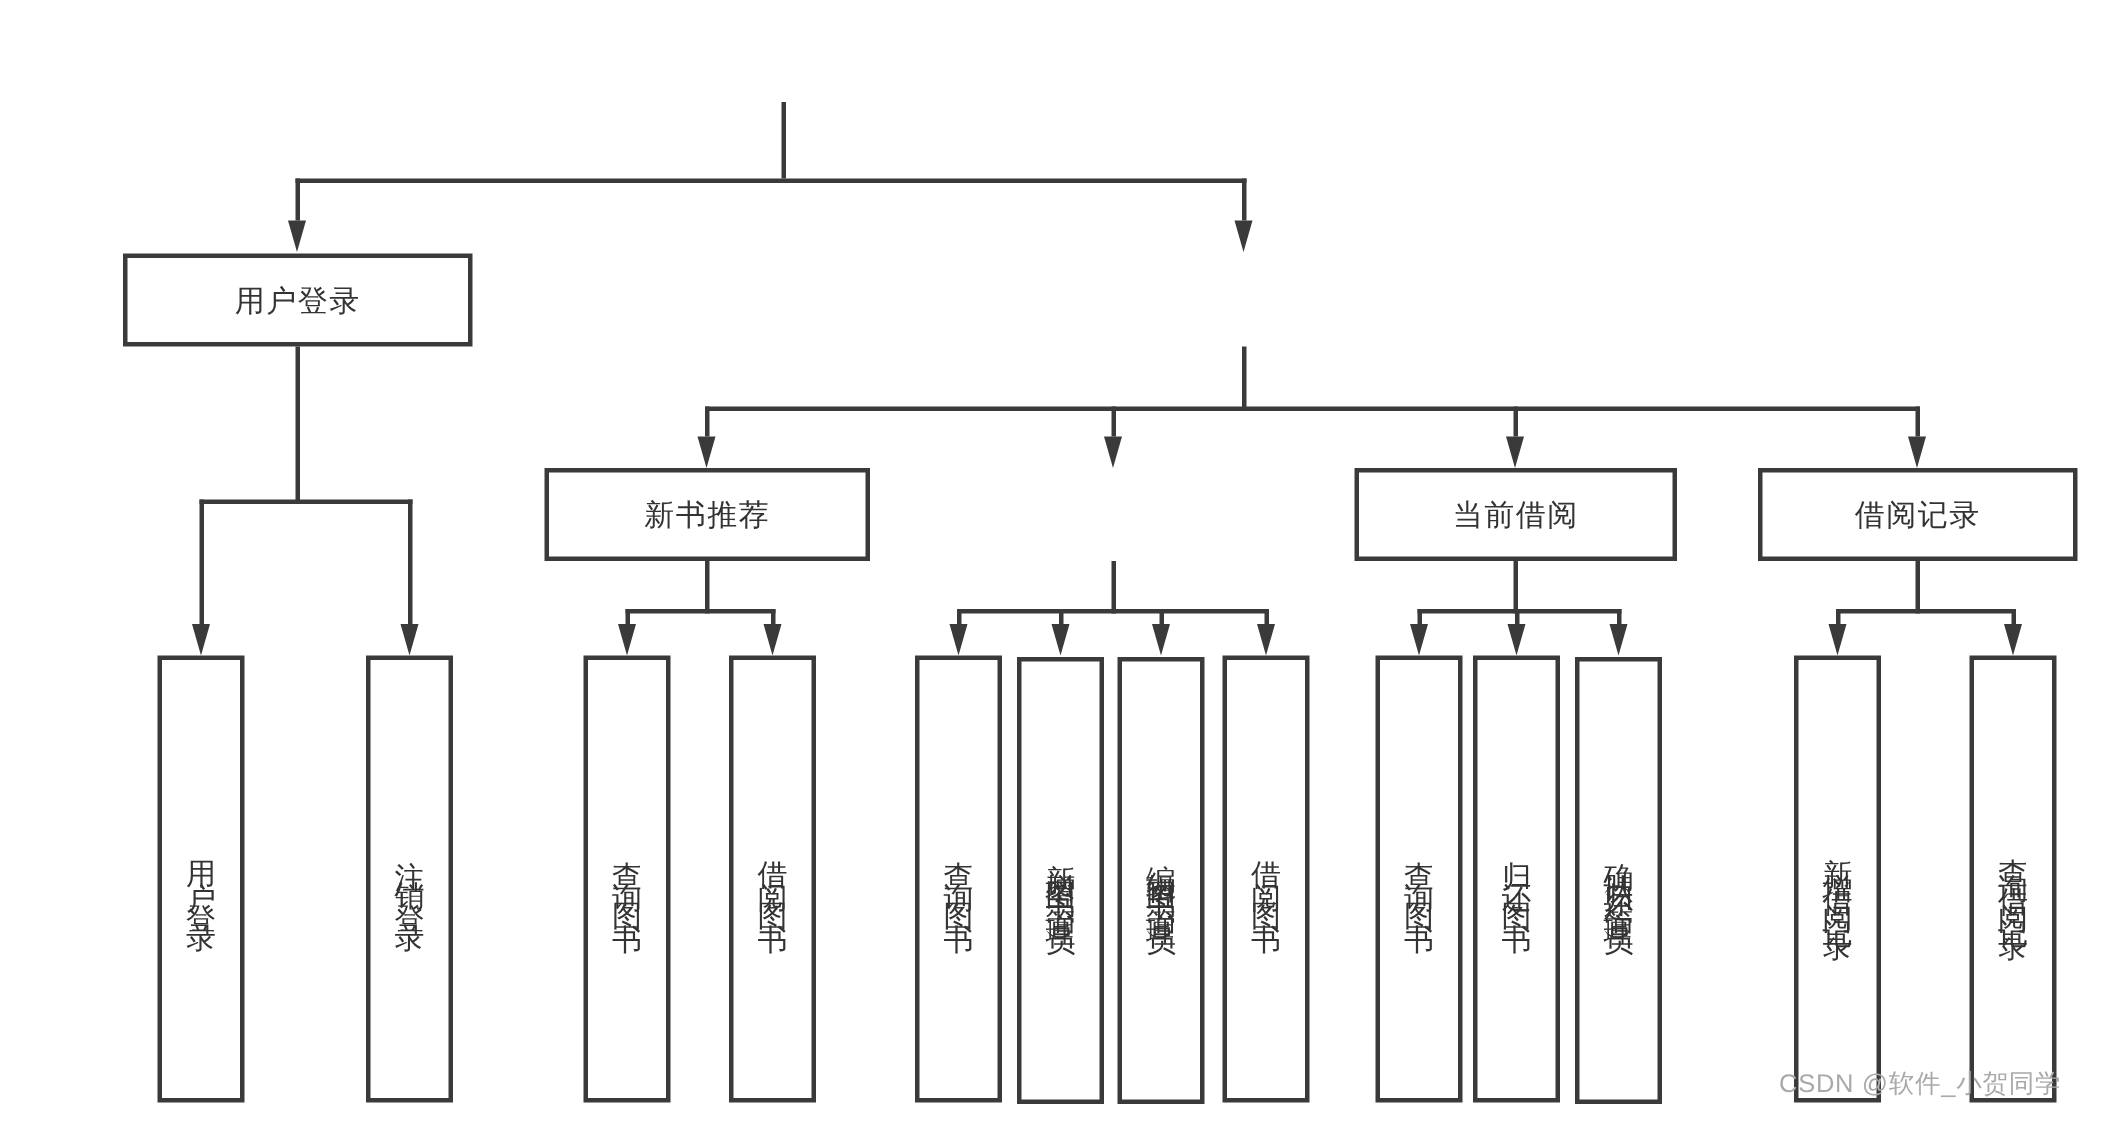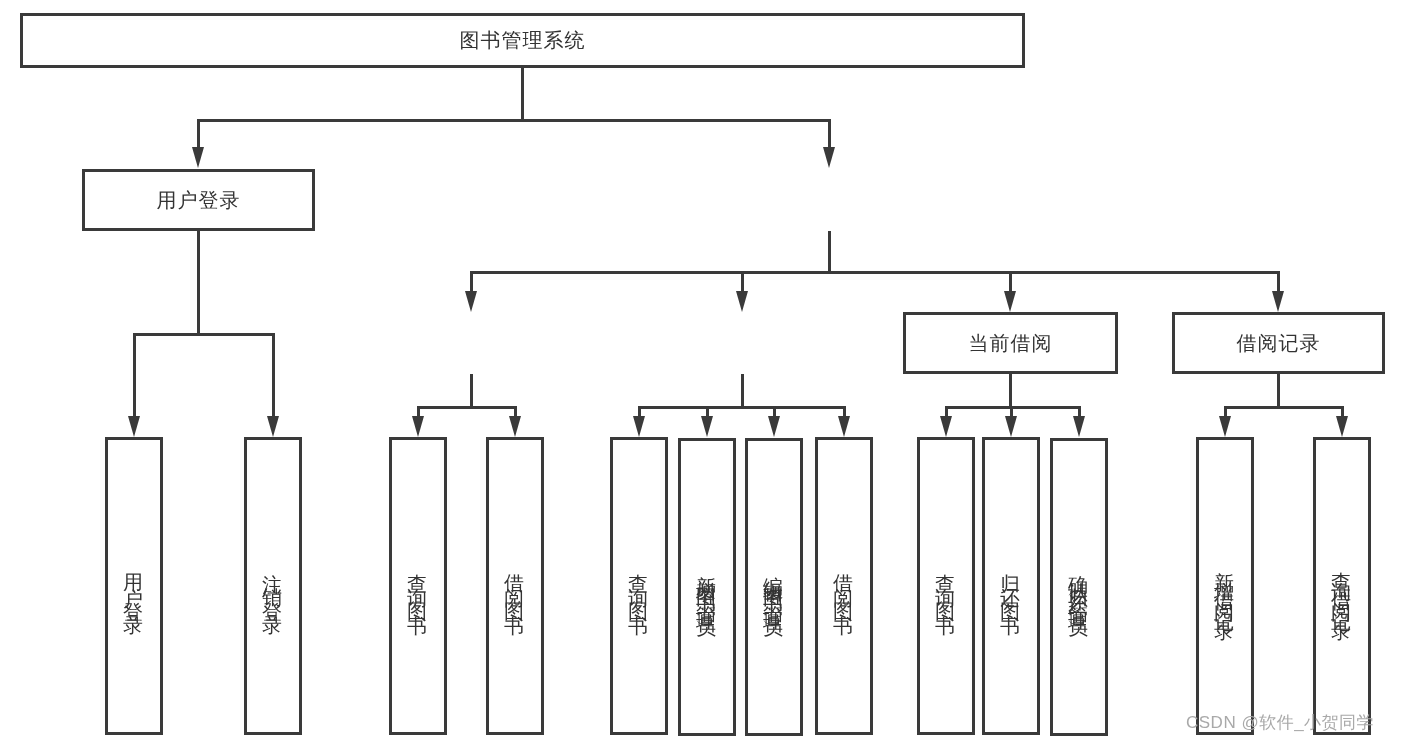--- a/index.html
+++ b/index.html
@@ -40,23 +40,20 @@
   .watermark{
     position:absolute;left:1186px;top:711px;z-index:5;
     font-size:17px;color:var(--watermark);letter-spacing:0.5px;white-space:nowrap;
   }
 </style>
 </head>
 <body>
 
 <div class="canvas">
 
-  <div class="hbox" style="left:20px;top:13px;width:1005px;height:55px;">
-    <span>图书管理系统</span>
-  </div>
 
   <div class="vline" style="left:520.5px;top:68px;height:51px;"></div>
   <div class="hline" style="left:197px;top:119px;width:633.5px;"></div>
   <div class="vline" style="left:196.5px;top:119px;height:28px;"></div>
   <div class="ahead" style="left:191.5px;top:147px;"></div>
   <div class="vline" style="left:827.5px;top:119px;height:28px;"></div>
   <div class="ahead" style="left:822.5px;top:147px;"></div>
 
   <div class="hbox" style="left:82px;top:169px;width:233px;height:62px;">
     <span>用户登录</span>
@@ -73,20 +70,23 @@
   <div class="hline" style="left:469.5px;top:271px;width:810px;"></div>
   <div class="vline" style="left:469.5px;top:271px;height:20px;"></div>
   <div class="ahead" style="left:464.5px;top:291px;"></div>
   <div class="vline" style="left:740.5px;top:271px;height:20px;"></div>
   <div class="ahead" style="left:735.5px;top:291px;"></div>
   <div class="vline" style="left:1008.5px;top:271px;height:20px;"></div>
   <div class="ahead" style="left:1003.5px;top:291px;"></div>
   <div class="vline" style="left:1276.5px;top:271px;height:20px;"></div>
   <div class="ahead" style="left:1271.5px;top:291px;"></div>
 
+  <div class="hbox" style="left:363px;top:312px;width:217px;height:62px;">
+    <span>新书推荐</span>
+  </div>
   <div class="hbox" style="left:1172px;top:312px;width:213px;height:62px;">
     <span>借阅记录</span>
   </div>
   <div class="hbox" style="left:903px;top:312px;width:215px;height:62px;">
     <span>当前借阅</span>
   </div>
 
   <div class="vline" style="left:469.5px;top:374px;height:35px;"></div>
   <div class="hline" style="left:416.5px;top:406px;width:100px;"></div>
   <div class="vline" style="left:416.5px;top:406px;height:10px;"></div>

